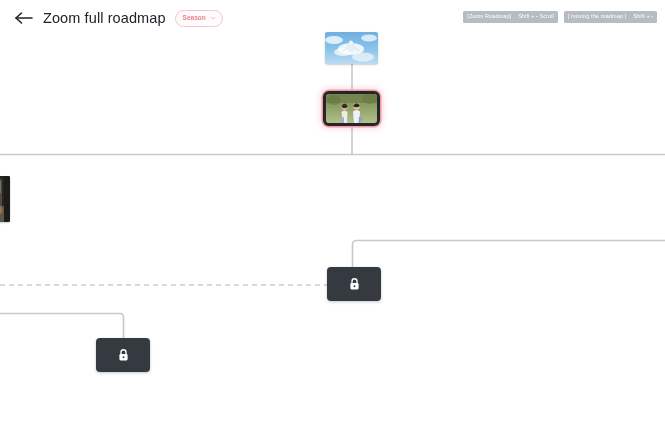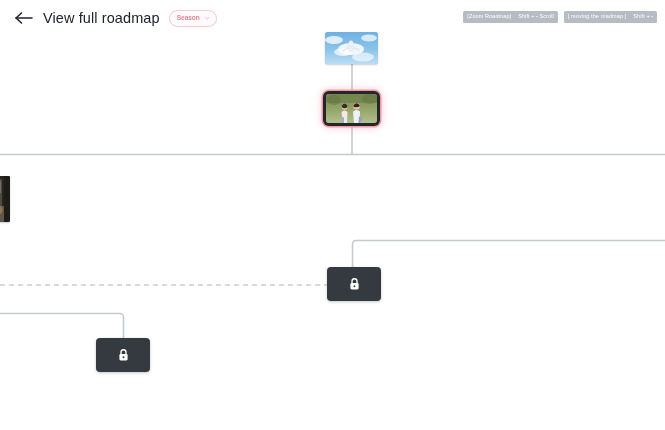--- a/index.html
+++ b/index.html
@@ -178,21 +178,21 @@
 
 <div class="header">
 
   <div class="back-arrow">
     <svg width="20" height="14" viewBox="0 0 20 14">
       <path d="M2 7 H18" stroke="#20232a" stroke-width="1.6" stroke-linecap="round" fill="none"></path>
       <path d="M7.5 2 L2 7 L7.5 12" stroke="#20232a" stroke-width="1.6" stroke-linecap="round" stroke-linejoin="round" fill="none"></path>
     </svg>
   </div>
 
-  <div class="page-title">View full roadmap</div>
+  <div class="page-title">Zoom full roadmap</div>
 
   <div class="season-pill">
     <span class="pill-label">Season</span>
     <svg class="chev" viewBox="0 0 8 8">
       <path d="M1.5 3 L4 5.5 L6.5 3" stroke="#eeb5bd" stroke-width="1.1" fill="none" stroke-linecap="round" stroke-linejoin="round"></path>
     </svg>
   </div>
 </div>
 
 <div class="hints">

